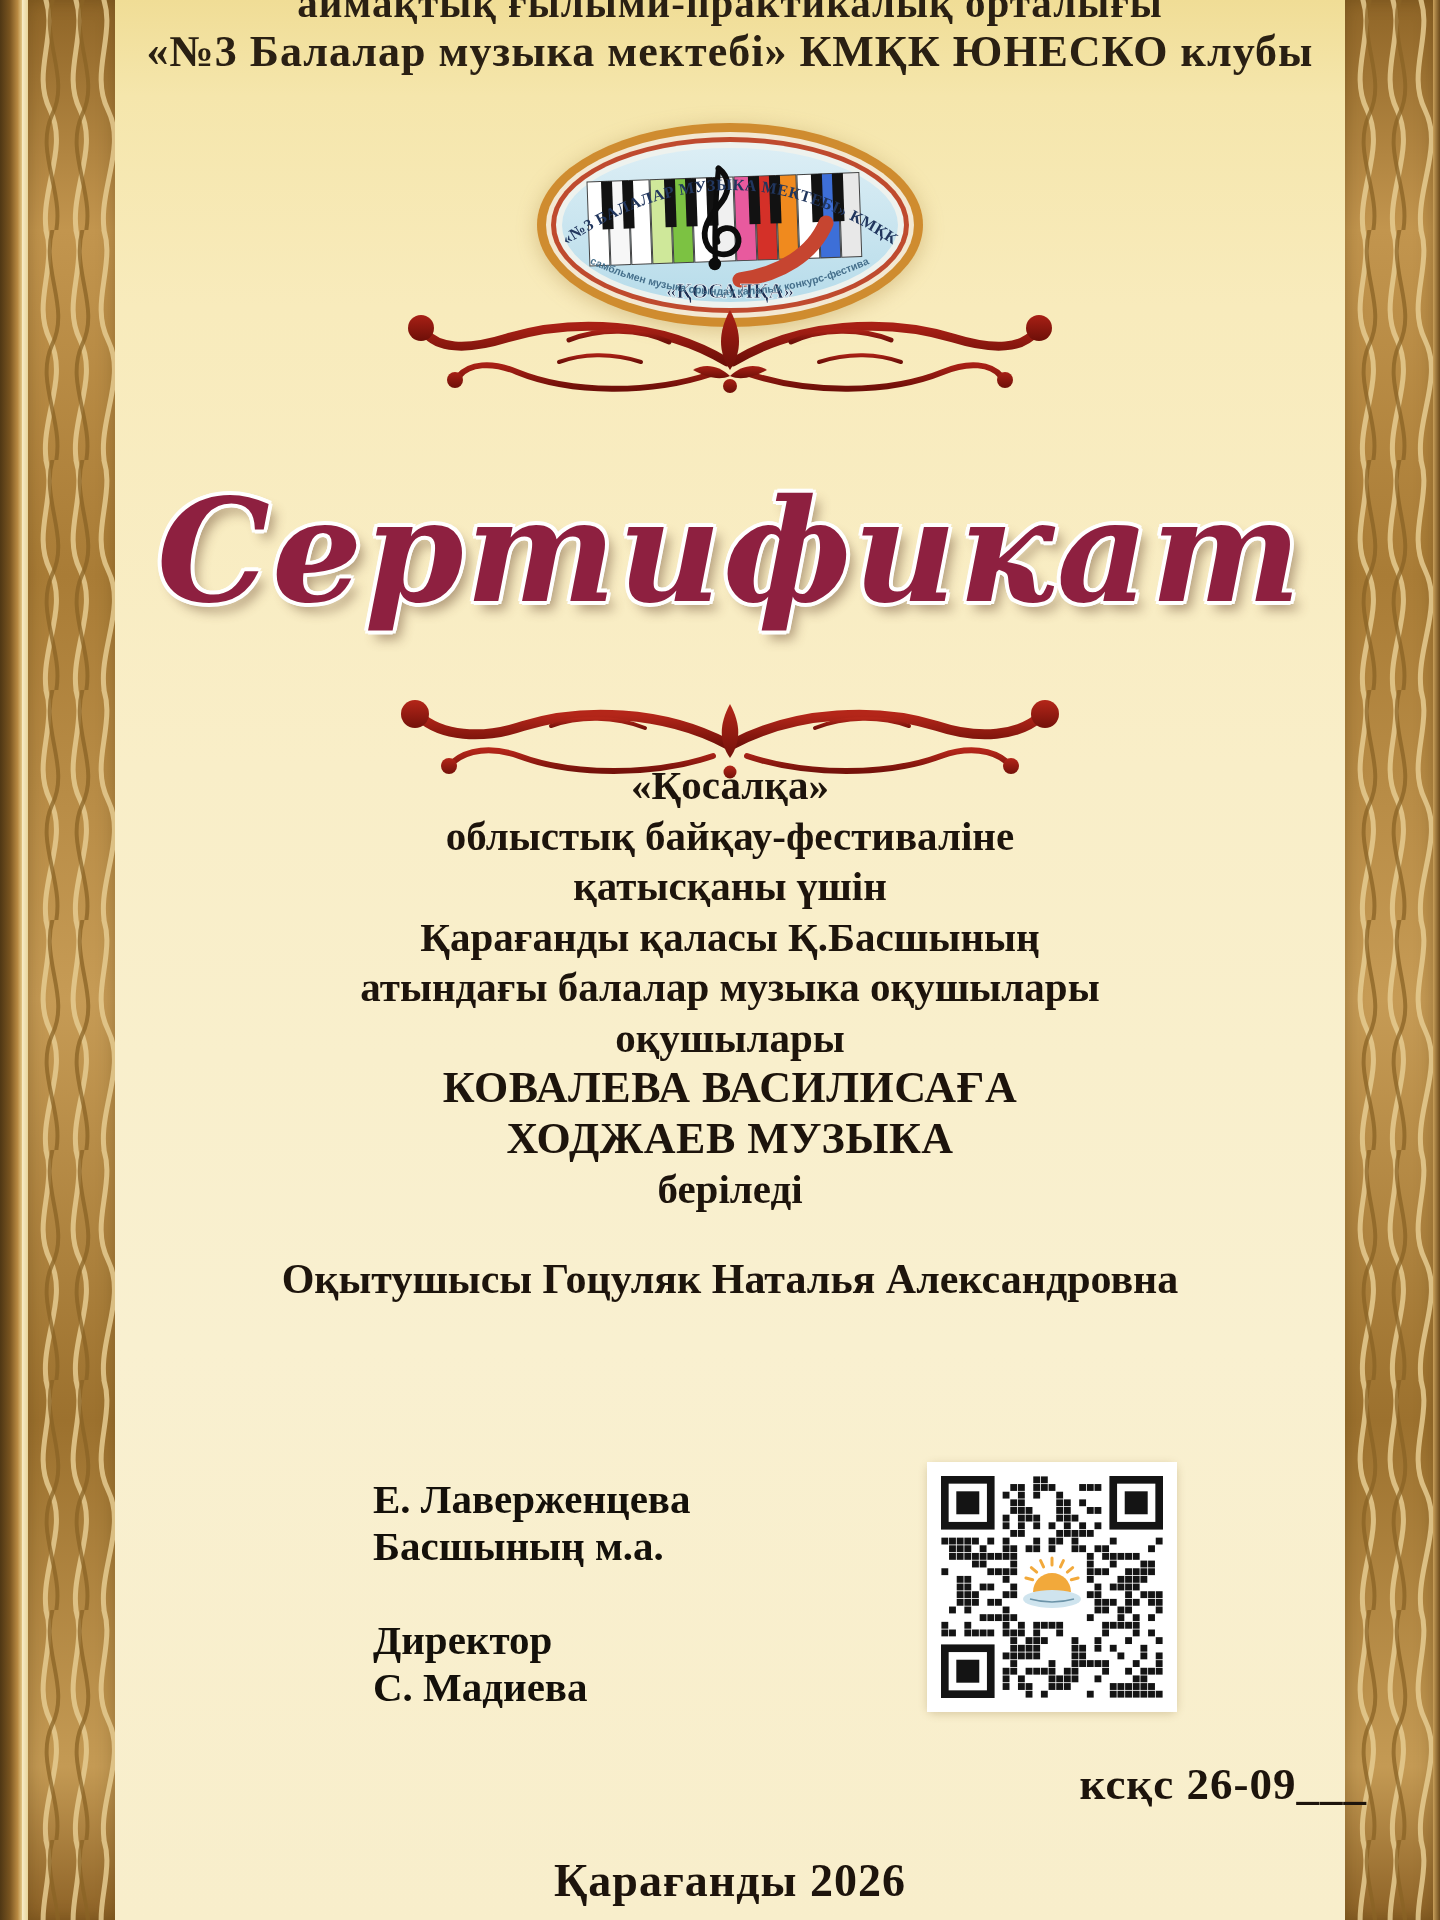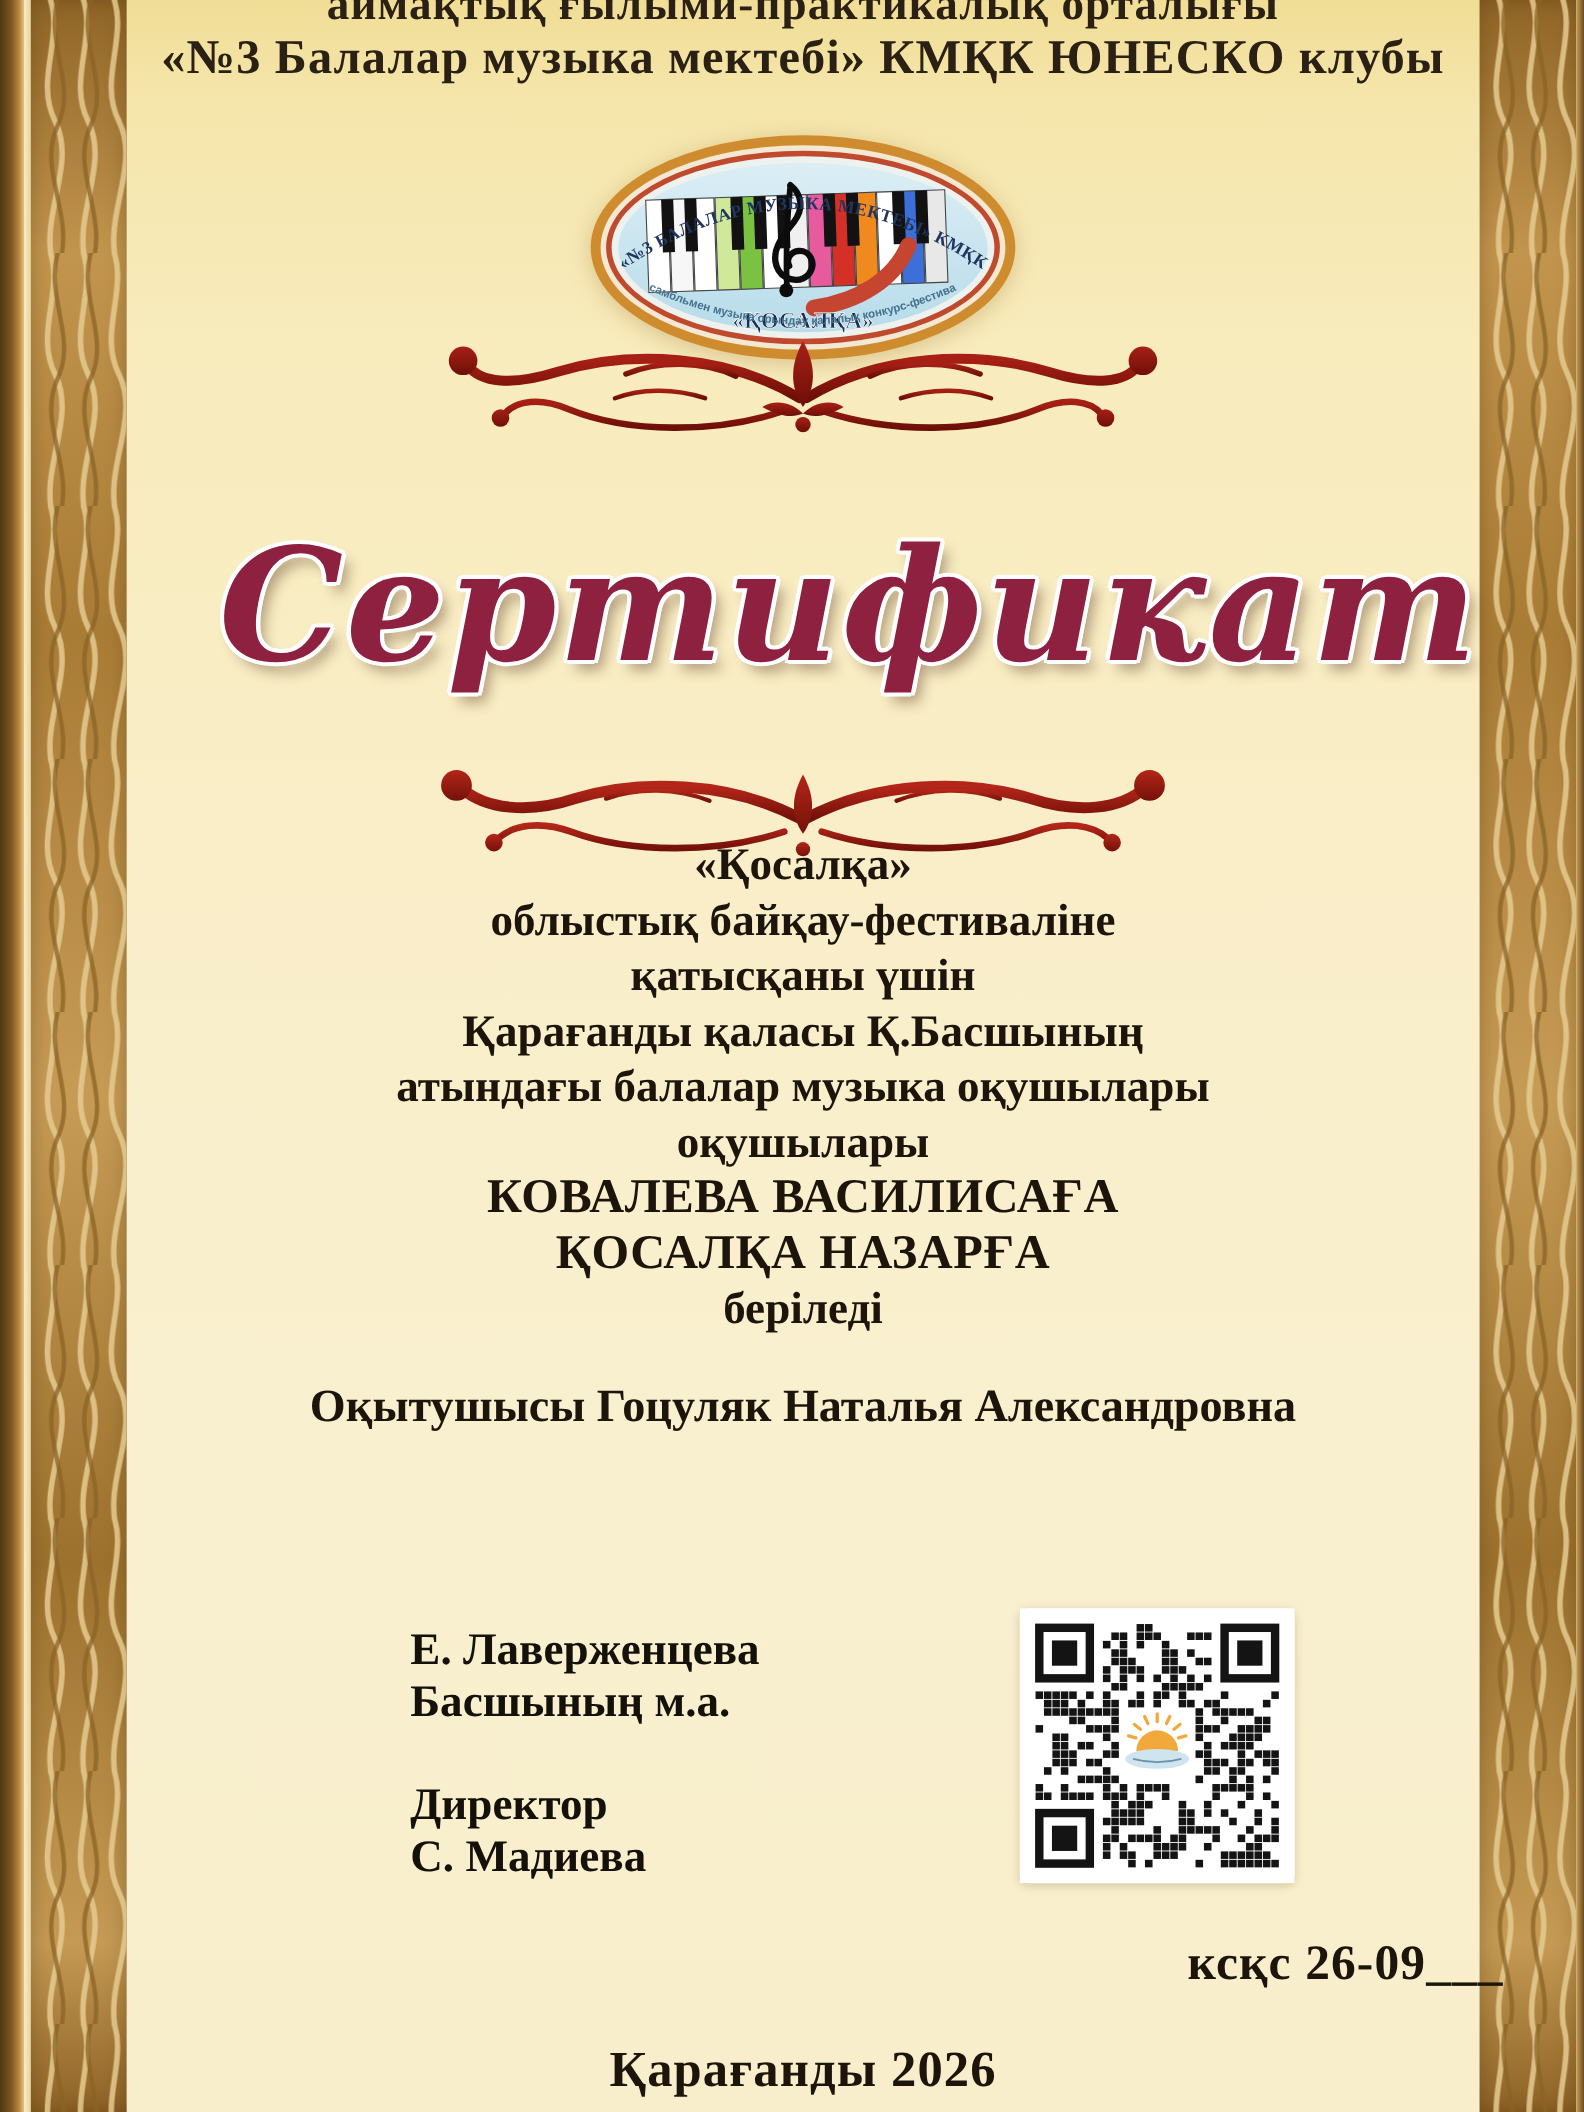--- a/index.html
+++ b/index.html
@@ -35,21 +35,20 @@
   .orn{position:absolute;left:50%;transform:translateX(-50%);}
   .orn-top{top:306px;}
   .orn-bottom{top:698px;}
   .title{
     top:468px;font:italic 700 142px "DejaVu Serif",serif;color:#8e2040;
     text-shadow:
       -3px -3px 0 #fff, 3px -3px 0 #fff, -3px 3px 0 #fff, 3px 3px 0 #fff,
       -4px 0 0 #fff, 4px 0 0 #fff, 0 -4px 0 #fff, 0 4px 0 #fff,
       7px 9px 12px rgba(96,62,40,.45);
     letter-spacing:2px;
-    text-align:right;
   }
   .body-block{position:absolute;top:760px;left:0;width:100%;text-align:center;
     font:700 41px "Liberation Serif",serif;line-height:50.5px;color:#1d140c;}
   .body-block .rec{font-size:44px;letter-spacing:.5px;}
   .teacher{top:1255px;font:700 42px "Liberation Serif",serif;color:#1d140c;}
   .sigblock{position:absolute;left:258px;text-align:left;
     font:700 41px "Liberation Serif",serif;line-height:47px;color:#14100a;}
   .sig1{top:1476px;}
   .sig2{top:1617px;}
   .qr-box{position:absolute;left:812px;top:1462px;width:250px;height:250px;
@@ -211,21 +210,21 @@
     </div>
 
     <div class="body-block">
       <div>«Қосалқа»</div>
       <div>облыстық байқау-фестиваліне</div>
       <div>қатысқаны үшін</div>
       <div>Қарағанды қаласы Қ.Басшының</div>
       <div>атындағы балалар музыка оқушылары</div>
       <div>оқушылары</div>
       <div class="rec">КОВАЛЕВА ВАСИЛИСАҒА</div>
-      <div class="rec">ҚОСАЛҚА НАЗАРҒА</div>
+      <div class="rec">ХОДЖАЕВ МУЗЫКА</div>
       <div>беріледі</div>
     </div>
 
     <div class="cline teacher">Оқытушысы Гоцуляк Наталья Александровна</div>
 
     <div class="sigblock sig1">
       <div>Е. Лаверженцева</div>
       <div>Басшының м.а.</div>
     </div>
     <div class="sigblock sig2">

